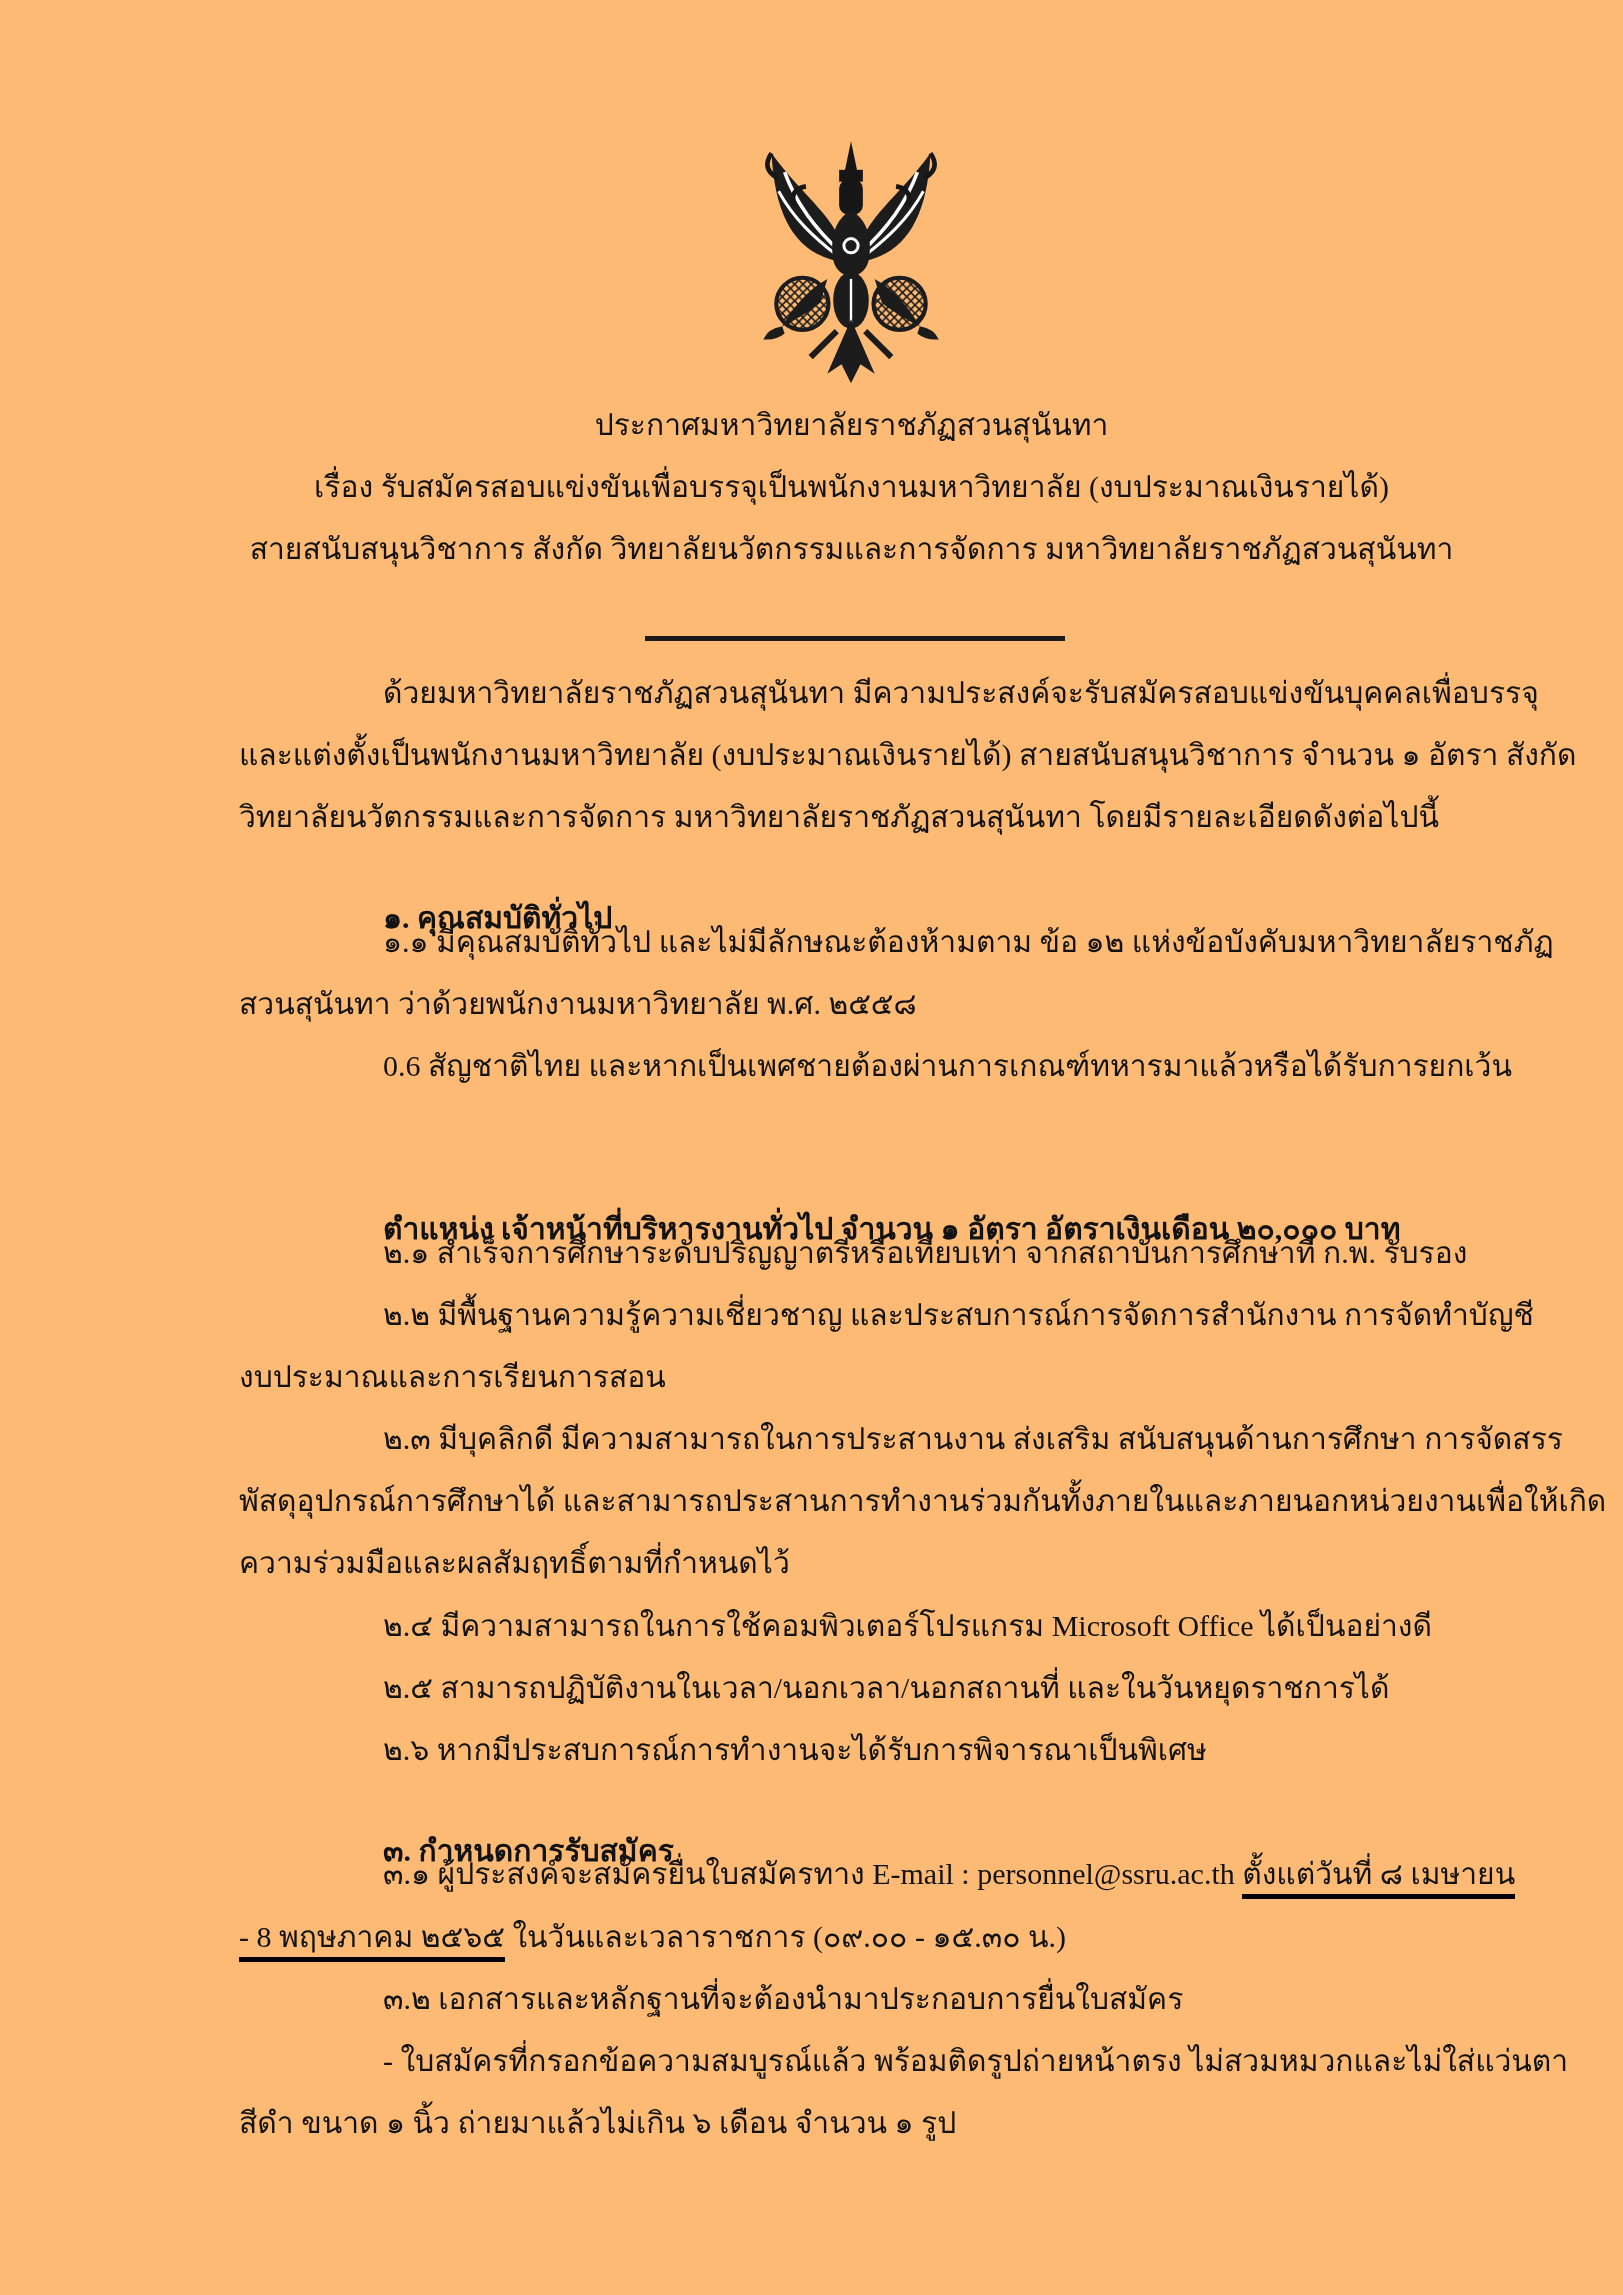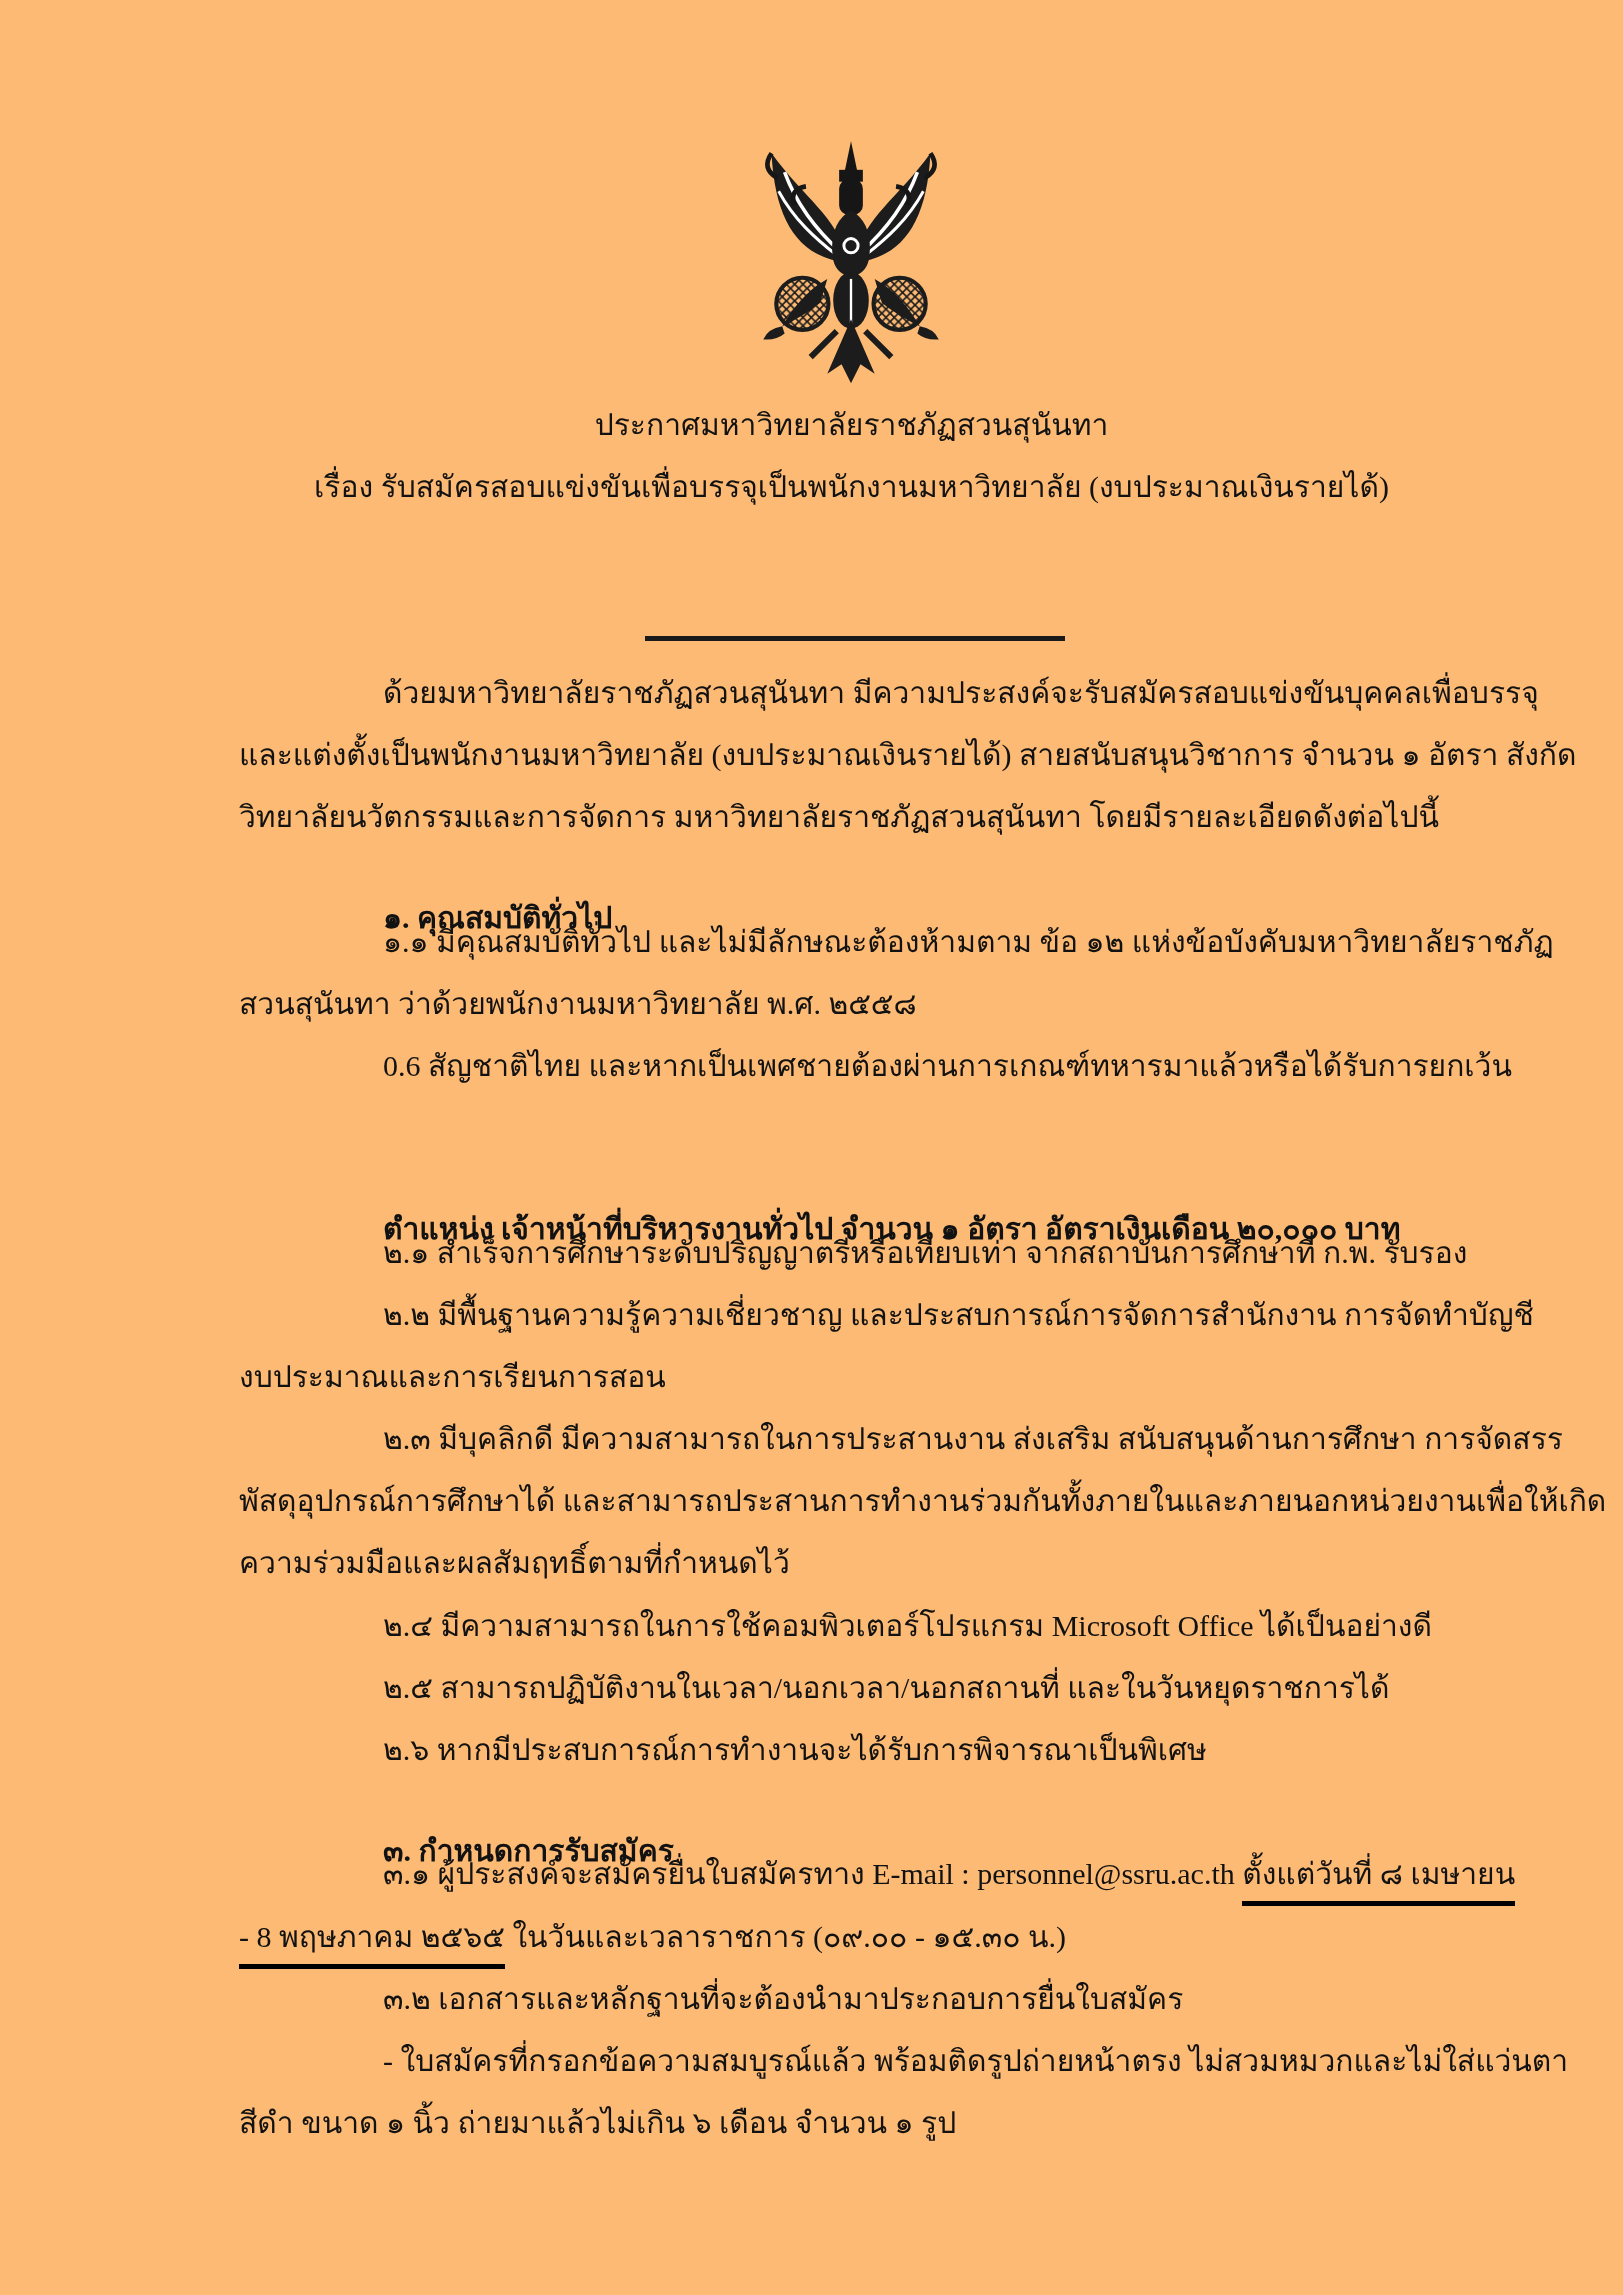--- a/index.html
+++ b/index.html
@@ -8,21 +8,21 @@
     font-family:Liberation Serif, serif;color:#121212;
     overflow:hidden;margin:0 auto;
   }
   .line{
     position:absolute;left:239px;font-size:30px;line-height:43px;
     white-space:nowrap;color:#121212;
   }
   .indent{left:383px;}
   .bold{font-weight:bold;margin-top:39px;}
   .center{left:200px;width:1303px;text-align:center;white-space:nowrap;}
-  .u{border-bottom:5.9px solid #000;padding-bottom:11px;}
+  .u{border-bottom:5.9px solid #000;padding-bottom:4px;}
   .sep{position:absolute;left:645px;top:636px;width:420px;height:4.6px;background:#1a1a1a;}
   .emblem{position:absolute;left:731px;top:139px;width:240px;height:249px;}
 </style>
 </head>
 <body>
 
 <div class="page">
 
   <svg class="emblem" viewBox="0 0 200 210" aria-hidden="true">
     <defs>
@@ -65,20 +65,21 @@
     <path d="M42,158 q-12,2 -16,11 q11,1 18,-5" fill="#1c1c1c"></path>
     <path d="M120,118 C138,128 150,144 158,158 C146,152 136,146 126,138" fill="#1c1c1c"></path>
     <path d="M158,158 q12,2 16,11 q-11,1 -18,-5" fill="#1c1c1c"></path>
 
     <path d="M100,152 L80,198 L92,190 L100,206 L108,190 L120,198 Z" fill="#1c1c1c"></path>
     <path d="M88,162 L66,184 M112,162 L134,184" stroke="#1c1c1c" stroke-width="5" fill="none"></path>
   </svg>
 
   <div class="line center" style="top:403px">ประกาศมหาวิทยาลัยราชภัฏสวนสุนันทา</div>
   <div class="line center" style="top:465px">เรื่อง    รับสมัครสอบแข่งขันเพื่อบรรจุเป็นพนักงานมหาวิทยาลัย (งบประมาณเงินรายได้)</div>
+  <div class="line center" style="top:527px">สายสนับสนุนวิชาการ สังกัด วิทยาลัยนวัตกรรมและการจัดการ มหาวิทยาลัยราชภัฏสวนสุนันทา</div>
 
   <div class="sep"></div>
 
   <div class="line indent" style="top:671px">ด้วยมหาวิทยาลัยราชภัฏสวนสุนันทา  มีความประสงค์จะรับสมัครสอบแข่งขันบุคคลเพื่อบรรจุ</div>
   <div class="line" style="top:733px">และแต่งตั้งเป็นพนักงานมหาวิทยาลัย (งบประมาณเงินรายได้) สายสนับสนุนวิชาการ จำนวน ๑ อัตรา สังกัด</div>
   <div class="line" style="top:795px">วิทยาลัยนวัตกรรมและการจัดการ มหาวิทยาลัยราชภัฏสวนสุนันทา โดยมีรายละเอียดดังต่อไปนี้</div>
 
   <div class="line indent bold" style="top:857px">๑. คุณสมบัติทั่วไป</div>
   <div class="line indent" style="top:920px">๑.๑ มีคุณสมบัติทั่วไป และไม่มีลักษณะต้องห้ามตาม ข้อ ๑๒ แห่งข้อบังคับมหาวิทยาลัยราชภัฏ</div>
   <div class="line" style="top:982px">สวนสุนันทา ว่าด้วยพนักงานมหาวิทยาลัย พ.ศ. ๒๕๕๘</div>

